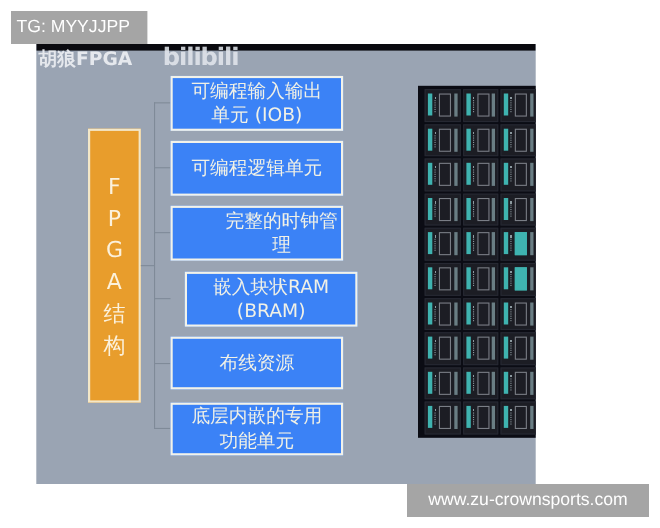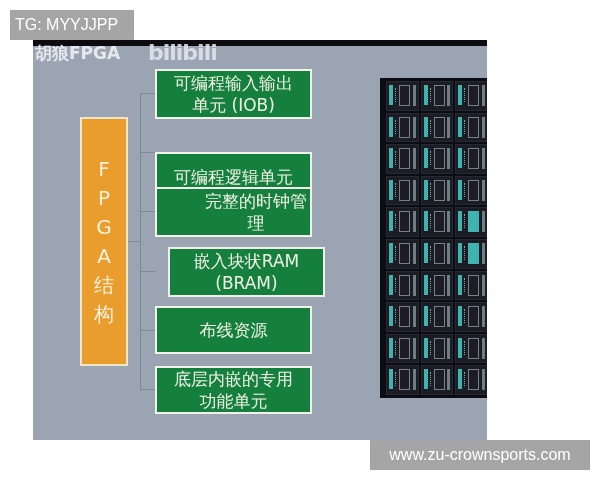--- a/index.html
+++ b/index.html
@@ -10,21 +10,21 @@
   .brand { position:absolute; left:2px; top:2px; font-size:17px; font-weight:bold; color:#eef0f4; letter-spacing:0px; opacity:0.9; }
   .bili { position:absolute; left:115px; top:0px; font-size:22px; font-weight:bold; color:#e4e8ee; opacity:0.85; letter-spacing:-1px; font-family:"DejaVu Sans", sans-serif; }
   .tg-badge { position:absolute; left:10px; top:10px; width:124px; height:30px; background:#a5a5a5; color:#ffffff;
               font-family:"Liberation Sans", sans-serif; font-size:16px; line-height:30px; padding-left:5px; box-sizing:border-box; z-index:5; }
   .site-badge { position:absolute; left:370px; top:440px; width:220px; height:30px; background:#a5a5a5; color:#ffffff;
               font-family:"Liberation Sans", sans-serif; font-size:16px; line-height:30px; text-align:center; z-index:5; }
   .root-box { position:absolute; left:47px; top:77px; width:48px; height:249px; background:#e89d2c; border:2px solid #f3e7c8; box-sizing:border-box;
               display:flex; flex-direction:column; align-items:center; justify-content:center; }
   .root-box span { display:block; color:#fbf1dc; font-size:20px; line-height:29px; text-align:center; }
   .tree-line { position:absolute; background:#7f8a98; }
-  .node { position:absolute; left:122px; width:157px; background:#15803d; border:2px solid #f2f2ea; box-sizing:border-box;
+  .node { position:absolute; left:122px; width:157px; background:#3b82f6; border:2px solid #f2f2ea; box-sizing:border-box;
           color:#f1f1e6; font-size:17px; line-height:22px; text-align:center; display:flex; flex-direction:column; justify-content:center; }
   .chip { position:absolute; left:347px; top:38px; width:186px; height:320px; background:#0b0c14; }
   .chip-grid { position:absolute; left:6px; top:3px; width:136px; height:314px; display:grid;
                grid-template-columns:repeat(4,1fr); grid-template-rows:repeat(10,1fr); gap:2px; }
   .tile { background:#1c1d24; position:relative; border:1px solid #262832; }
   .tile .cy { position:absolute; left:2px; top:3px; width:4px; height:20px; background:#3fb3b0; }
   .tile .dots { position:absolute; left:8px; top:6px; width:3px; height:14px; border-left:1px dotted #8c9aa0; }
   .tile .sq { position:absolute; left:12px; top:3px; width:11px; height:21px; border:1px solid #7a7e86; box-sizing:border-box; }
   .tile .rt { position:absolute; right:2px; top:3px; width:3px; height:21px; background:#6a7e84; }
   .tile.hl .sq { background:#3fb3b0; border-color:#3fb3b0; }
@@ -56,21 +56,21 @@
   <div class="tree-line" style="left:107px; top:112px; width:15px; height:1px;"></div>
   <div class="tree-line" style="left:107px; top:171px; width:15px; height:1px;"></div>
   <div class="tree-line" style="left:107px; top:231px; width:15px; height:1px;"></div>
   <div class="tree-line" style="left:107px; top:290px; width:15px; height:1px;"></div>
   <div class="tree-line" style="left:107px; top:349px; width:15px; height:1px;"></div>
 
   <div class="node" style="top:29px; height:50px;">
     <span>可编程输入输出</span>
     <span>单元 (IOB)</span>
   </div>
-  <div class="node" style="top:88px; height:50px;margin-top:24px;">
+  <div class="node" style="top:88px; height:50px;">
     <span>可编程逻辑单元</span>
   </div>
   <div class="node" style="top:147px; height:50px;padding-left:45px;">
     <span>完整的时钟管理</span>
   </div>
   <div class="node" style="top:207px; height:50px;margin-left:13px;">
     <span>嵌入块状RAM</span>
     <span>(BRAM)</span>
   </div>
   <div class="node" style="top:266px; height:48px;">

